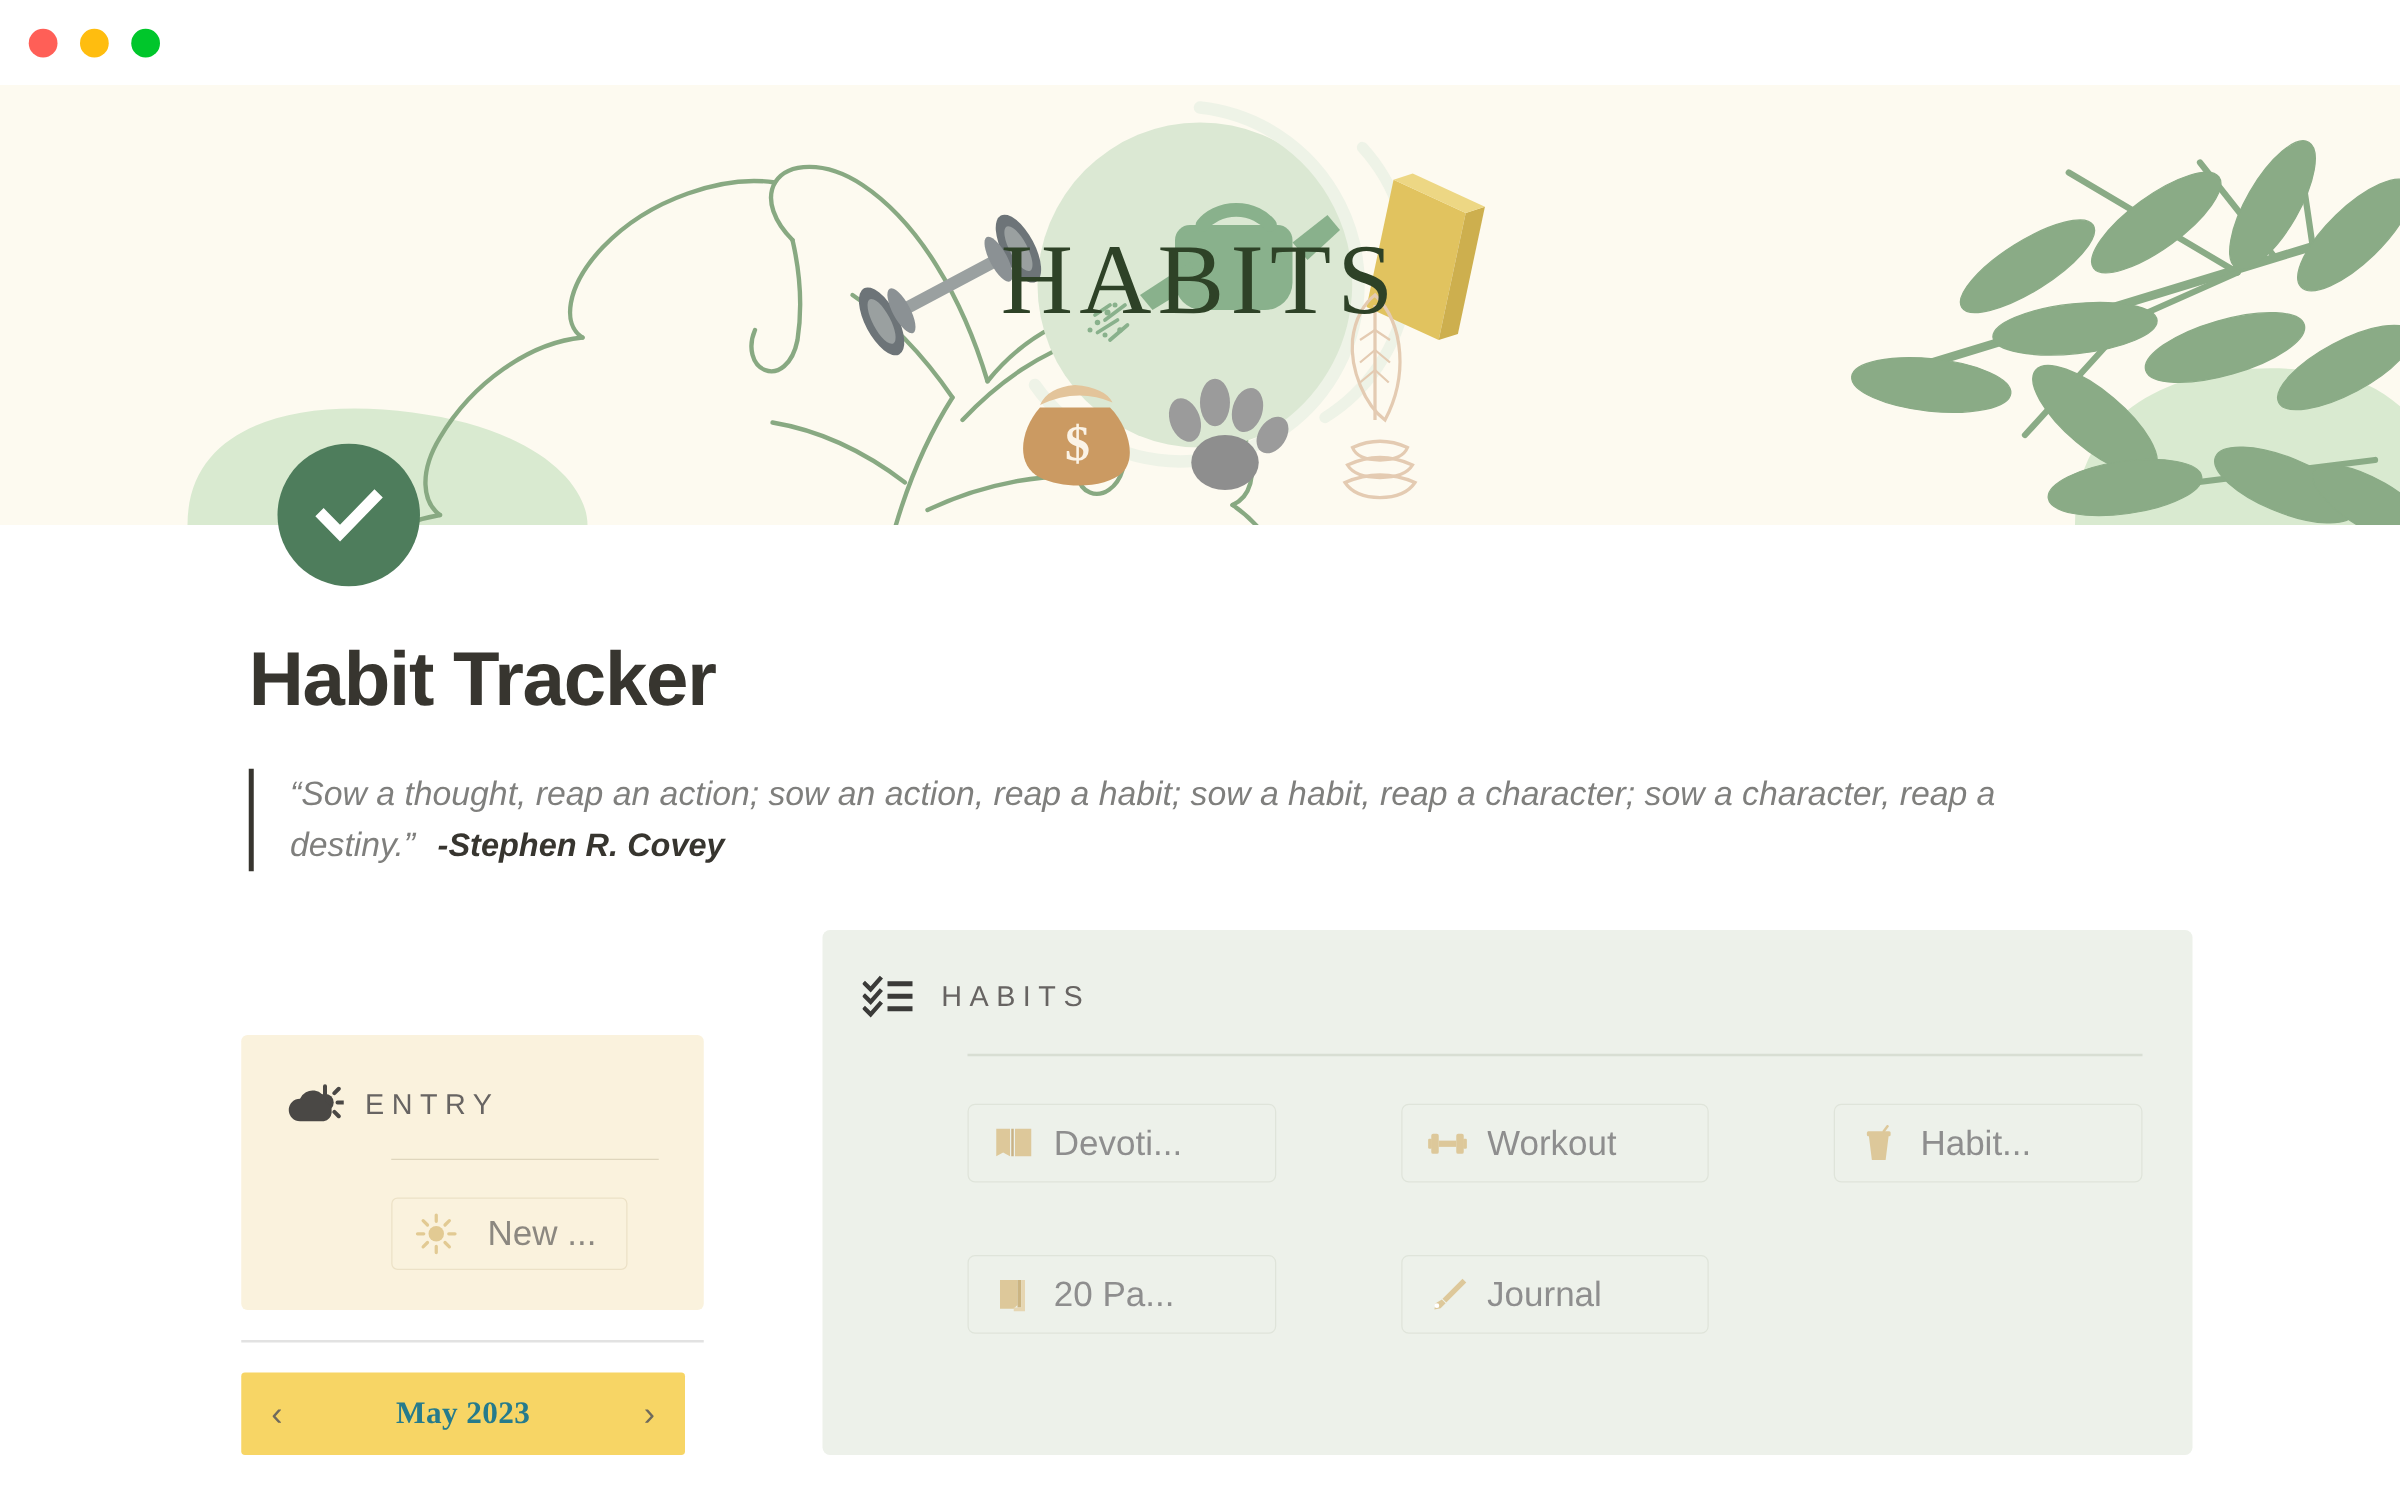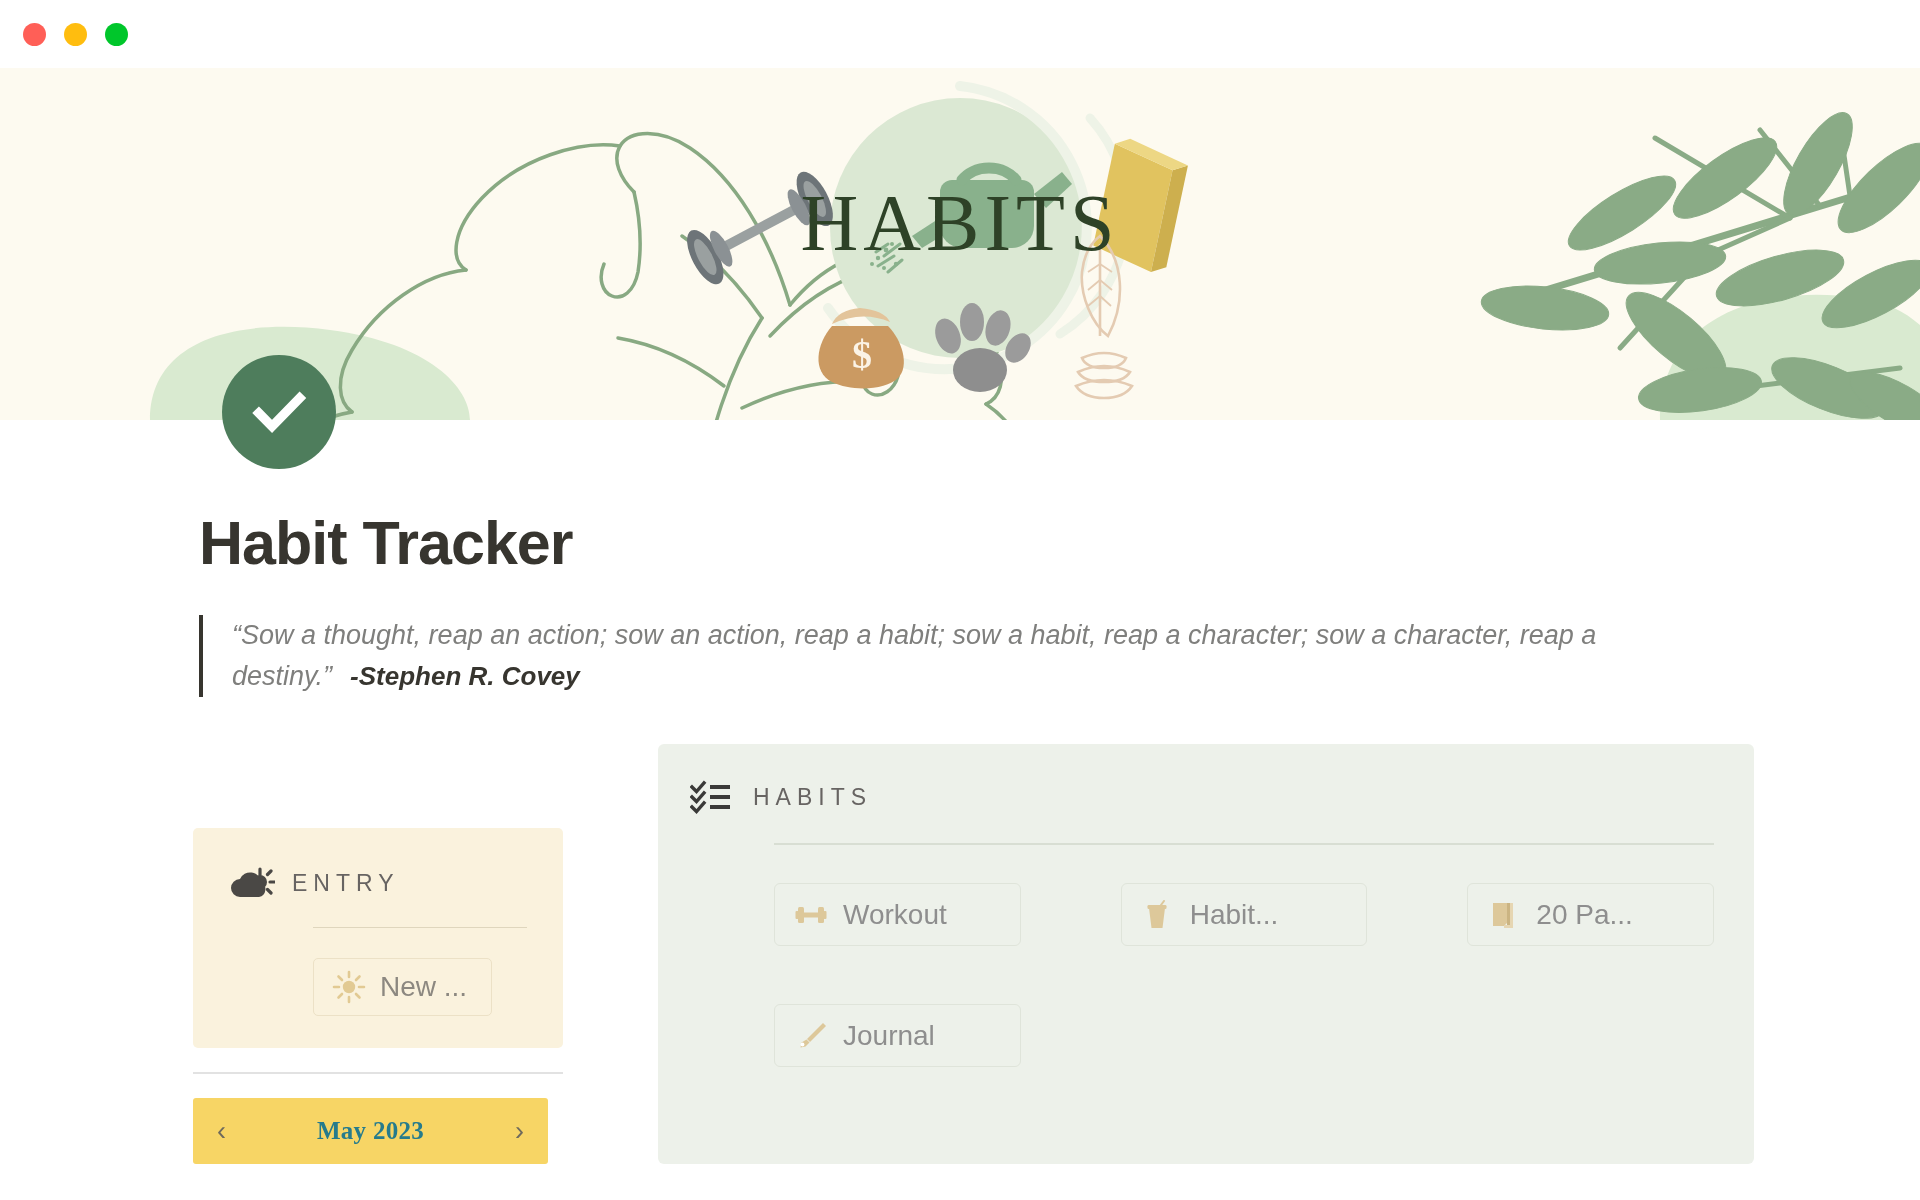--- a/index.html
+++ b/index.html
@@ -60,21 +60,21 @@
   .entry-card {
     background: #faf2dd; border-radius: 5px; padding: 36px 36px 44px 36px;
     height: 220px;
   }
   .card-head { display: flex; align-items: center; gap: 17px; }
   .card-title {
     font-size: 23px; color: #676462; letter-spacing: 6px; font-weight: 400;
   }
   .entry-divider { height: 1px; background: #dfd6bd; margin: 25px 0 0 84px; }
   .new-btn {
-    margin: 30px 0 0 84px; display: inline-flex; align-items: center; gap: 14px;
+    margin: 30px 0 0 84px; display: inline-flex; align-items: center; gap: 24px;
     border: 1px solid #ece1c6; border-radius: 5px; padding: 11px 24px 11px 18px;
     background: transparent;
   }
   .new-btn-label { font-size: 28px; color: #8c8880; }
 
   .col-divider { height: 2px; background: #e2e2e2; margin: 24px 0 24px 0; }
 
   .month-bar {
     background: #f7d565; border-radius: 3px; height: 66px;
     display: flex; align-items: center; justify-content: space-between;
@@ -296,20 +296,30 @@
                 <path d="M20 9 h20 M20 19 h20 M20 29 h20"></path>
               </g>
             </svg>
           </span>
           <span class="card-title">HABITS</span>
         </div>
         <div class="habits-divider"></div>
 
         <div class="habit-grid">
 
+          <div class="habit-chip">
+            <span class="icon">
+              <svg width="32" height="30" viewBox="0 0 32 30">
+                <path d="M2 3 h11 v22 l-5.5 -3 L2 25 z" fill="#ddc89a"></path>
+                <path d="M17 3 h13 v22 h-13 z" fill="#ddc89a"></path>
+                <path d="M14 3 h2 v22 h-2 z" fill="#c9b286"></path>
+              </svg>
+            </span>
+            <span class="habit-label">Devoti...</span>
+          </div>
 
           <div class="habit-chip">
             <span class="icon">
               <svg width="32" height="30" viewBox="0 0 32 30">
                 <rect x="3" y="7" width="6" height="16" rx="1.5" fill="#ddc89a"></rect>
                 <rect x="23" y="7" width="6" height="16" rx="1.5" fill="#ddc89a"></rect>
                 <rect x="0.5" y="11" width="3" height="8" rx="1" fill="#ddc89a"></rect>
                 <rect x="28.5" y="11" width="3" height="8" rx="1" fill="#ddc89a"></rect>
                 <rect x="9" y="12.5" width="14" height="5" fill="#ddc89a"></rect>
               </svg>

